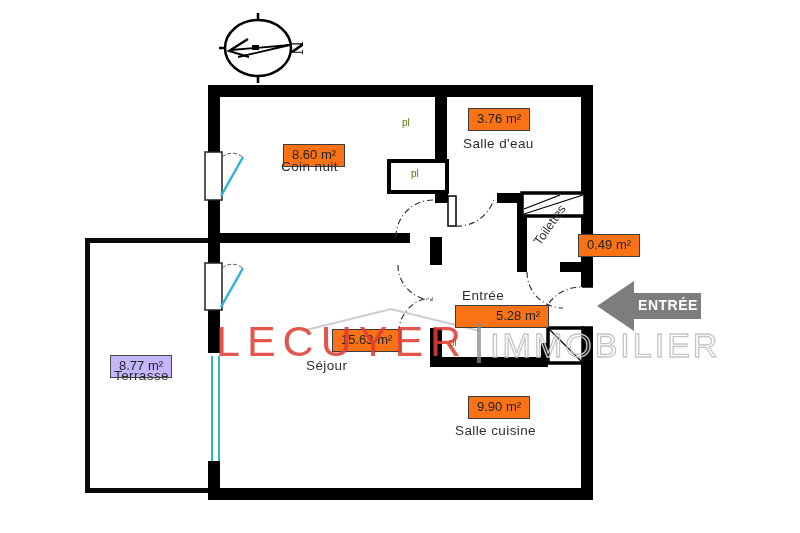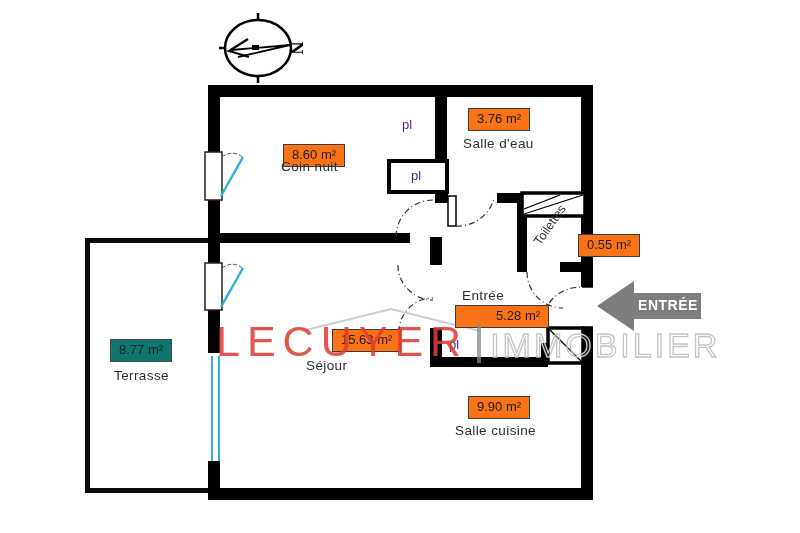--- a/index.html
+++ b/index.html
@@ -3,23 +3,23 @@
 <meta charset="utf-8">
 <style>
   html,body{margin:0;padding:0;background:#fff;}
   #stage{position:relative;width:800px;height:533px;background:#fff;overflow:hidden;
          font-family:"Liberation Sans", sans-serif;}
   #plan-svg{position:absolute;left:0;top:0;z-index:1;}
   .lbl{position:absolute;z-index:10;white-space:nowrap;color:#2e2e2e;}
   .area-box{position:absolute;z-index:10;white-space:nowrap;
             background:#f97316;border:1.5px solid #3c3c3c;color:#1f1f1f;
             font-size:13px;line-height:1.45;padding:1px 8px;}
-  .terr-box{background:#0f766e;border:1.5px solid #4a4a4a;}
+  .terr-box{background:#c4b5fd;border:1.5px solid #4a4a4a;margin-top:16px;}
   .room-name{font-size:13.5px;letter-spacing:.4px;}
-  .pl{font-size:13px;color:#4c1d95;}
+  .pl{font-size:10px;color:#4d7c0f;}
   .toil{transform:rotate(-55deg);font-size:12.5px;}
   #watermark{position:absolute;left:216px;top:320px;z-index:20;display:flex;
              align-items:flex-end;gap:9px;pointer-events:none;}
   #wm-brand{font-size:43px;line-height:1;letter-spacing:7px;color:rgba(223,62,52,.88);}
   #wm-div{width:4px;height:40px;background:#8a8a8a;opacity:.75;}
   #wm-suffix{font-size:34px;line-height:1.02;letter-spacing:3px;
              color:rgba(255,255,255,.12);-webkit-text-stroke:1.3px #c6c6c6;}
   #entry-arrow-label{position:absolute;left:633px;top:297px;width:70px;z-index:10;
              text-align:center;font-size:14px;font-weight:bold;color:#fff;
              letter-spacing:.5px;}
@@ -109,21 +109,21 @@
 
     <path d="M302,331 L391,309 L480,331" fill="none" stroke="#c8c8c8" stroke-width="2" opacity=".9"></path>
   </svg>
 
   <div class="area-box" style="left:283px;top:144px;">8.60 m²</div>
   <div class="lbl room-name" style="left:281px;top:159px;">Coin nuit</div>
 
   <div class="area-box" style="left:468px;top:108px;">3.76 m²</div>
   <div class="lbl room-name" style="left:463px;top:136px;">Salle d'eau</div>
 
-  <div class="area-box" style="left:578px;top:234px;">0.55 m²</div>
+  <div class="area-box" style="left:578px;top:234px;">0.49 m²</div>
   <div class="lbl toil" style="left:527px;top:218px;">Toilettes</div>
 
   <div class="lbl room-name" style="left:462px;top:288px;">Entrée</div>
   <div class="area-box" style="left:455px;top:305px;padding-left:40px;">5.28 m²</div>
 
   <div class="area-box" style="left:299px;top:329px;margin-left:33px;">15.63 m²</div>
   <div class="lbl room-name" style="left:306px;top:358px;">Séjour</div>
 
   <div class="area-box terr-box" style="left:110px;top:339px;">8.77 m²</div>
   <div class="lbl room-name" style="left:114px;top:368px;">Terrasse</div>

